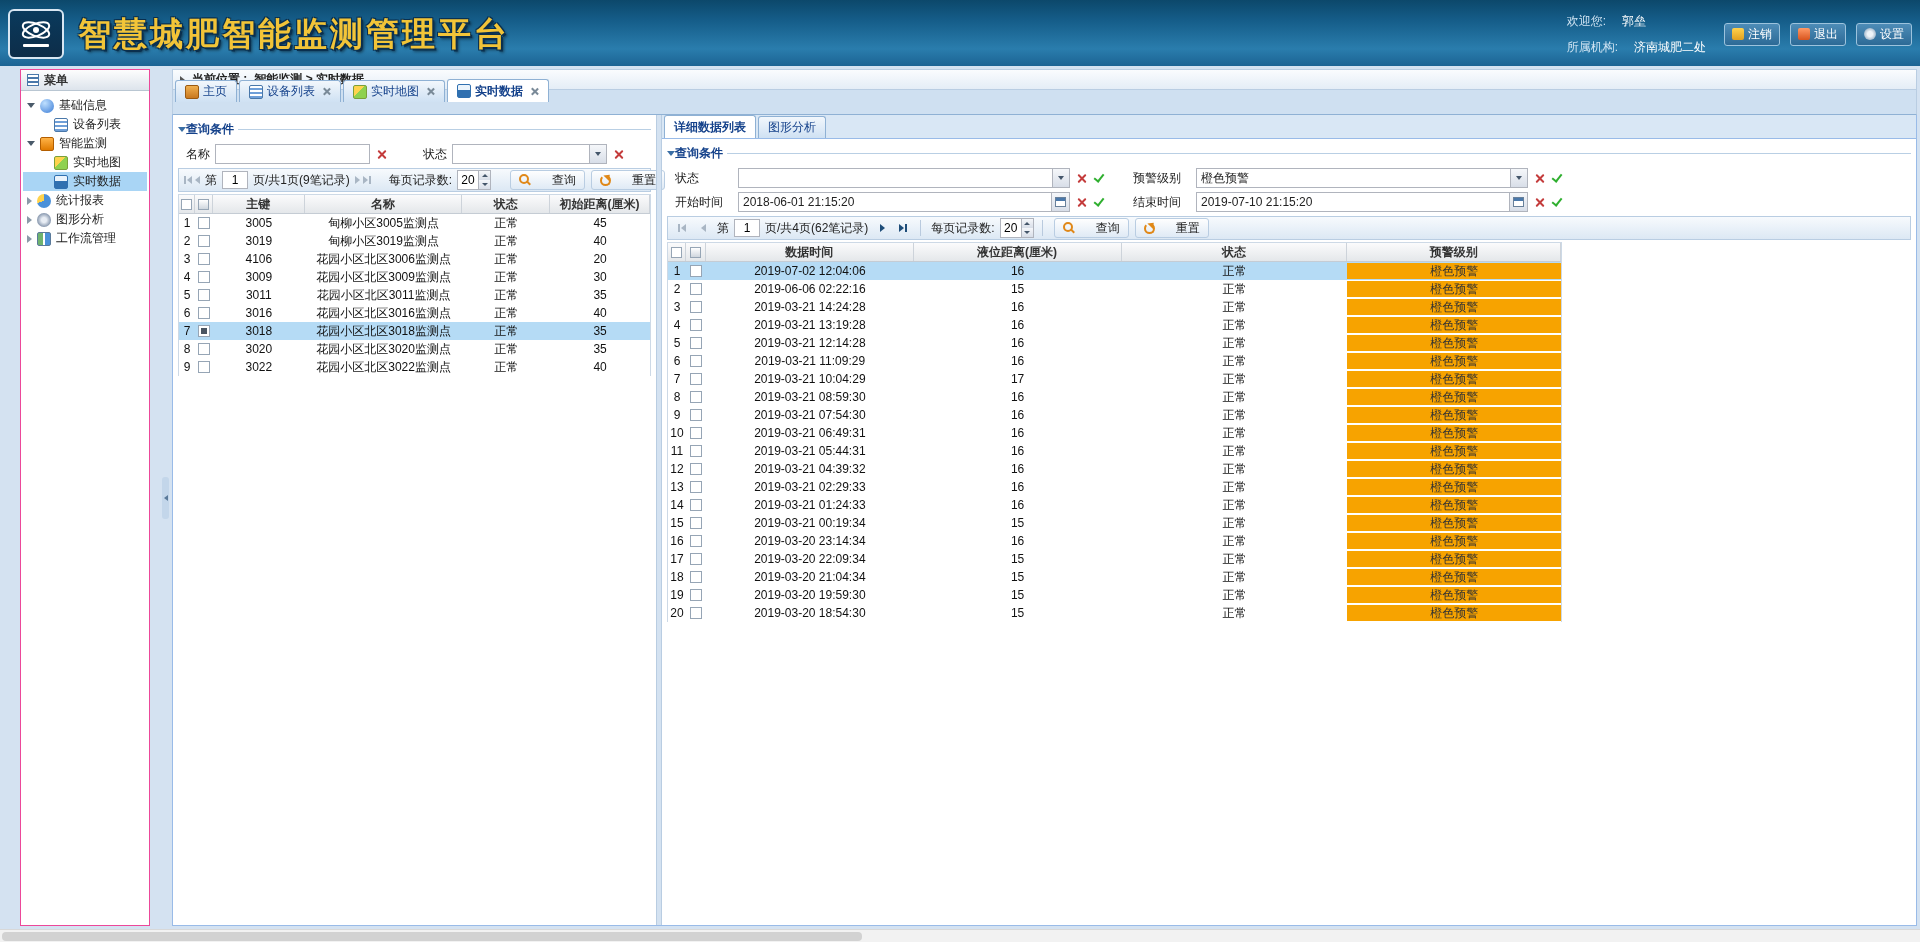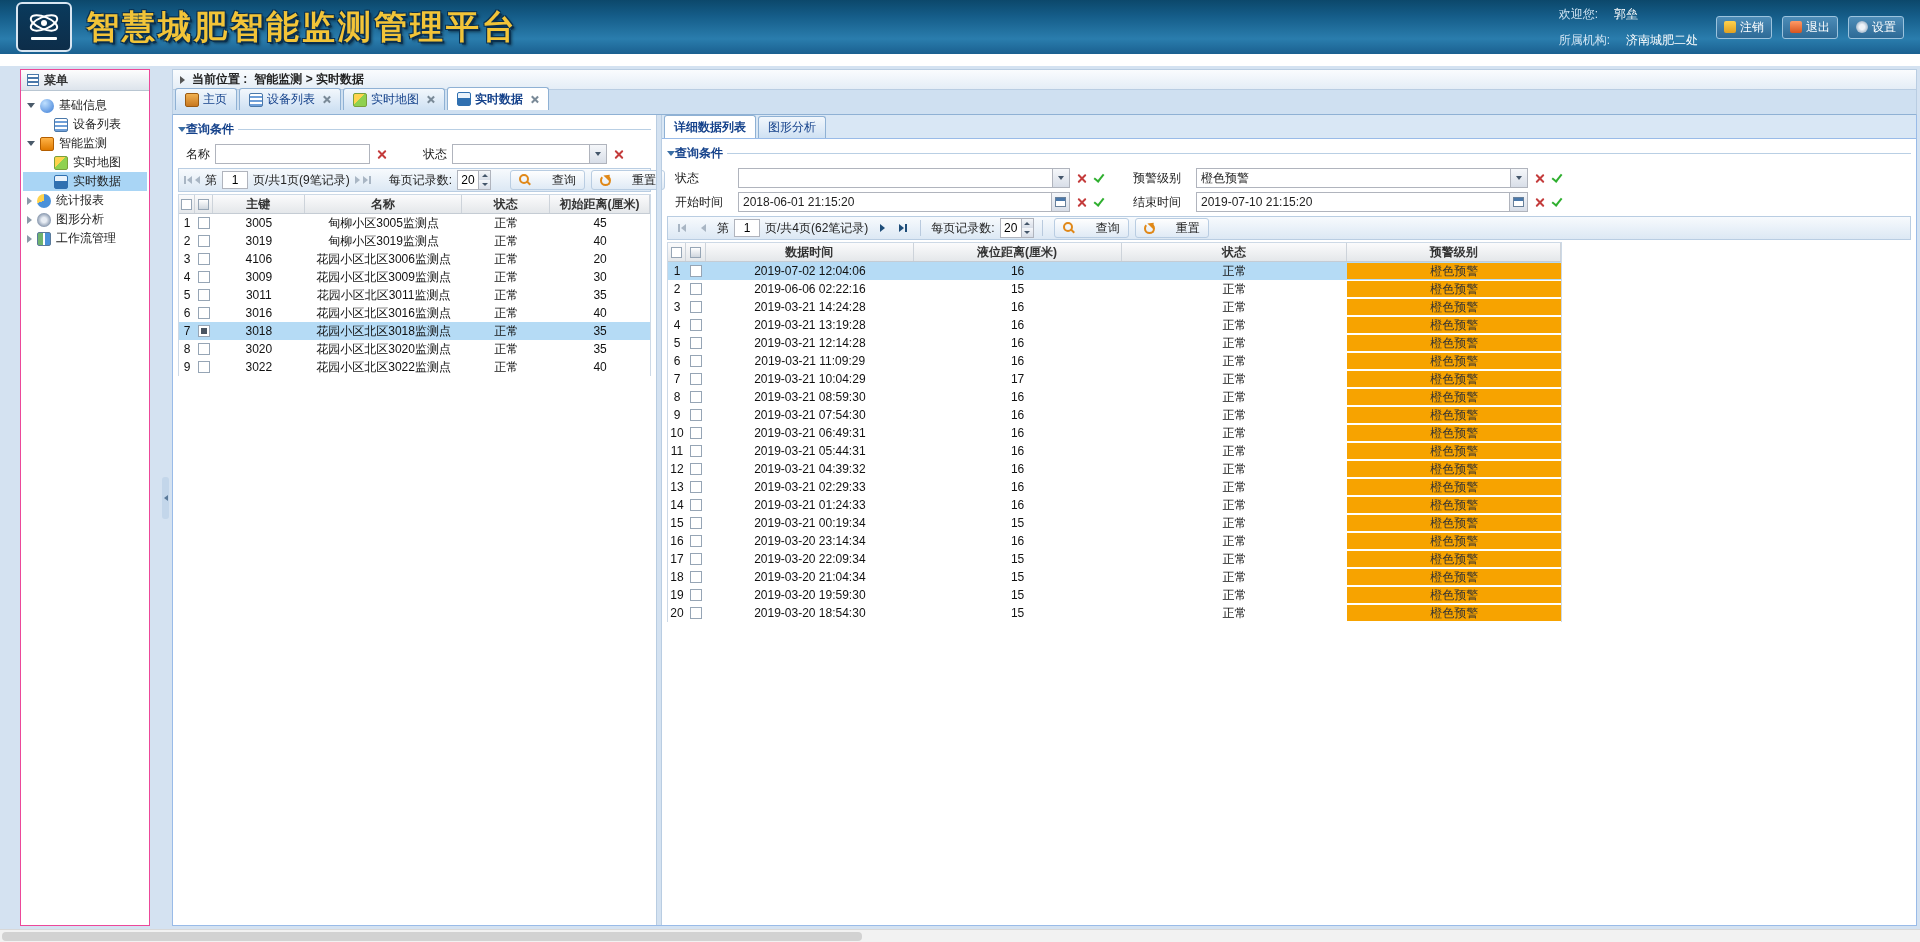--- a/index.html
+++ b/index.html
@@ -1,20 +1,20 @@
 <!DOCTYPE html>
 <html><head>
 <meta charset="utf-8">
 <style>
   * { margin:0; padding:0; box-sizing:border-box; }
   html,body { width:1920px; height:942px; overflow:hidden; font-family:"Liberation Sans","DejaVu Sans",sans-serif; font-size:12px; color:#222; background:#fff; }
   .app { position:relative; width:1920px; height:942px; overflow:hidden; }
 
   
-  .hdr { height:54px; background:linear-gradient(180deg,#0c486b 0%,#155d89 30%,#2a7dad 72%,#1a6090 100%); display:flex; align-items:center; padding:0 16px; position:relative; }
+  .hdr { height:68px; background:linear-gradient(180deg,#0c486b 0%,#155d89 30%,#2a7dad 72%,#1a6090 100%); display:flex; align-items:center; padding:0 8px; position:relative; }
   .logo { width:56px; height:50px; background:linear-gradient(180deg,#0a3a5c,#0d2d49); border:2px solid #d8e6f2; border-radius:6px; display:flex; align-items:center; justify-content:center; flex:none; }
   .title { font-size:33px; font-weight:bold; color:#f2c438; letter-spacing:3px; margin-left:14px; white-space:nowrap;
            text-shadow:2px 2px 0 #0a2f4e,-1px -1px 0 #0a2f4e,1px -1px 0 #0a2f4e,-1px 1px 0 #0a2f4e,3px 3px 3px rgba(0,0,0,.5); }
   .hdr-right { margin-left:auto; display:flex; flex-direction:column; gap:9px; align-items:flex-start; color:#fff; margin-right:18px; }
   .hr-row { display:flex; gap:16px; }
   .hr-label { color:#cfe3f2; }
   .hr-value { color:#fff; }
   .hdr-btns { display:flex; gap:10px; align-items:center; }
   .hbtn { display:flex; align-items:center; gap:4px; padding:2px 7px; color:#fff; background:linear-gradient(#4d8cb7,#2d6a96); border:1px solid #9cc3dd; border-radius:3px; cursor:pointer; }
   .hicon { width:12px; height:12px; border-radius:2px; flex:none; }
@@ -45,21 +45,21 @@
   .home-icon { background:linear-gradient(#f0b050,#c87820); border:1px solid #9a5a12; }
 
   .collapse-strip { position:absolute; top:3px; left:162px; width:7px; bottom:3px; display:flex; align-items:center; justify-content:center; }
   .cs-handle { width:7px; height:42px; background:#c3d6ea; border-radius:3px; display:flex; align-items:center; justify-content:center; cursor:pointer; }
   .cs-arr { width:0; height:0; border-top:3px solid transparent; border-bottom:3px solid transparent; border-right:4px solid #5a7a9a; }
 
   .content { position:absolute; top:3px; left:172px; right:3px; bottom:3px; display:flex; flex-direction:column; }
   .breadcrumb { height:21px; background:linear-gradient(#fafcfe,#e4edf6); border:1px solid #b9cde2; display:flex; align-items:center; gap:7px; padding:8px 7px; font-weight:bold; color:#222; flex:none; }
   .bc-arrow { width:0; height:0; border-top:4px solid transparent; border-bottom:4px solid transparent; border-left:5px solid #555; }
 
-  .tabbar { height:25px; background:#cfe0f1; border-left:1px solid #b9cde2; border-right:1px solid #b9cde2; border-bottom:1px solid #8fb1d4; display:flex; align-items:flex-end; padding:2px 2px 4px; gap:2px; flex:none; }
+  .tabbar { height:25px; background:#cfe0f1; border-left:1px solid #b9cde2; border-right:1px solid #b9cde2; border-bottom:1px solid #8fb1d4; display:flex; align-items:flex-end; padding:2px 2px 12px; gap:2px; flex:none; }
   .mtab { height:22px; display:flex; align-items:center; gap:4px; padding:0 9px; background:linear-gradient(#f2f7fc,#cfe1f3); border:1px solid #8fb1d4; border-bottom:none; border-radius:3px 3px 0 0; color:#15428b; cursor:pointer; white-space:nowrap; }
   .mtab.active { background:#fff; height:23px; font-weight:bold; }
   .tclose { width:9px; height:9px; position:relative; margin-left:3px; cursor:pointer; }
   .tclose::before,.tclose::after { content:""; position:absolute; left:4px; top:0; width:1.6px; height:9px; background:#7a8a98; }
   .tclose::before { transform:rotate(45deg); } .tclose::after { transform:rotate(-45deg); }
 
   .workspace { flex:1; background:#fff; border:1px solid #99bbe8; border-top:none; display:flex; overflow:hidden; }
   .panel-left { width:483px; padding:3px 5px; flex:none; }
   .wsplit { width:6px; background:#d4e2f1; border-left:1px solid #b9cde2; border-right:1px solid #b9cde2; cursor:col-resize; flex:none; }
   .panel-right { flex:1; display:flex; flex-direction:column; overflow:hidden; }

